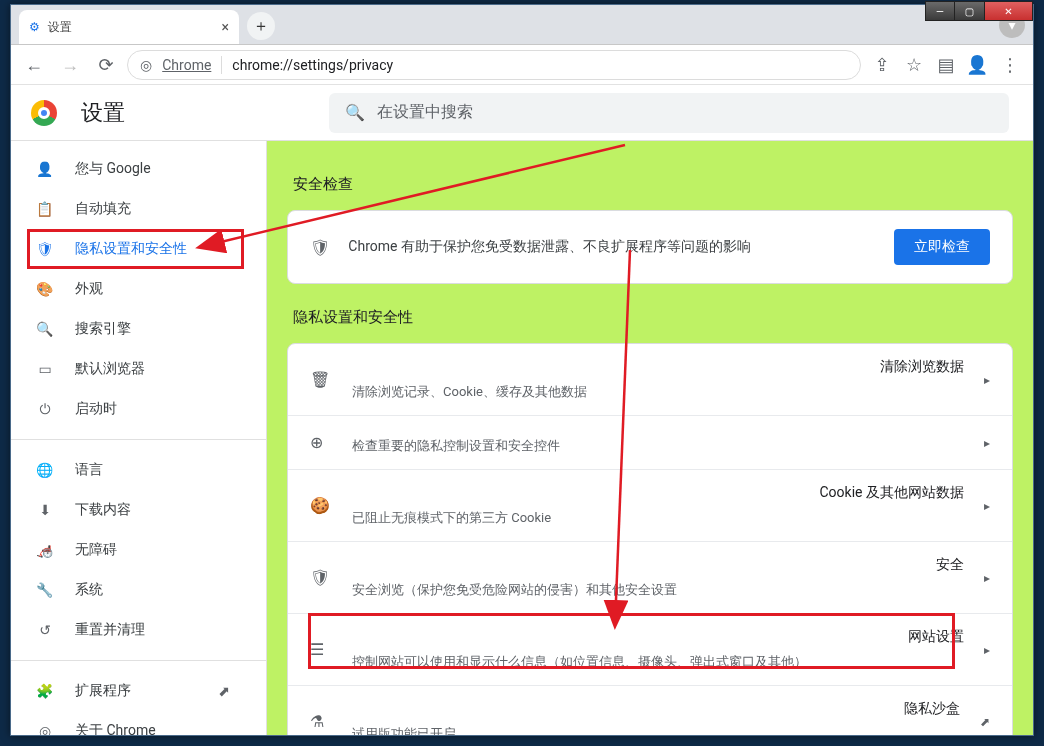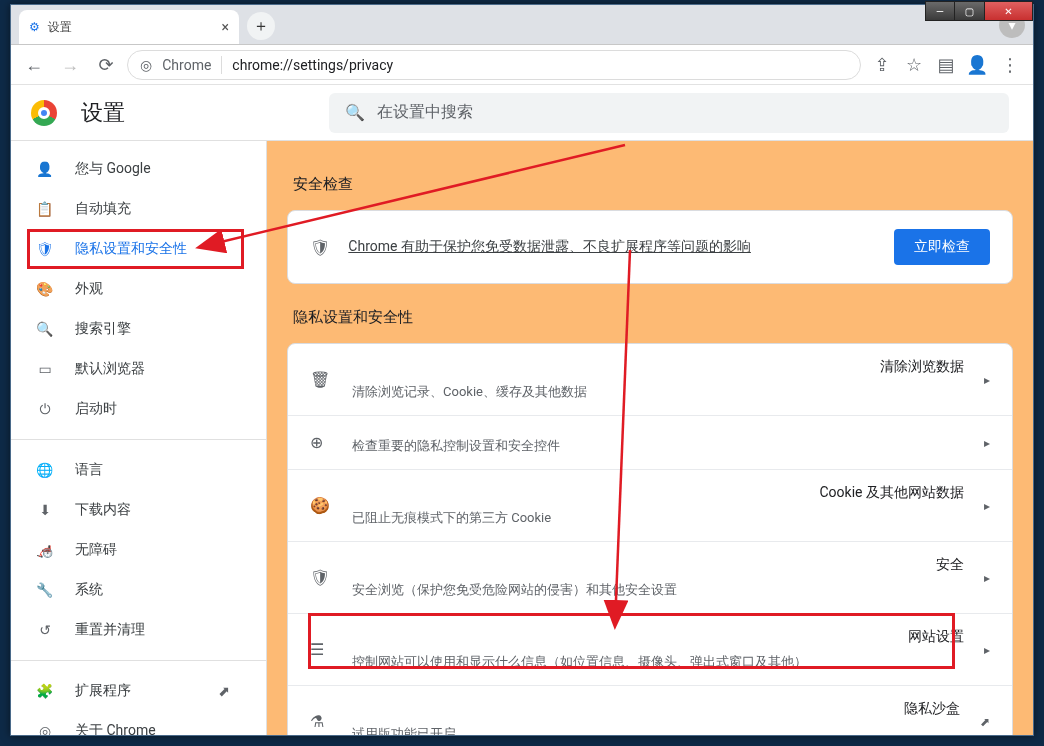--- a/index.html
+++ b/index.html
@@ -76,21 +76,21 @@
     width: 30px; height: 30px; display:flex;align-items:center;justify-content:center;
     color:#5f6368;font-size:18px;border-radius:50%;
   }
   .tb-icon.disabled{color:#bcbcbc;}
   .omnibox {
     flex:1; height:30px;
     border:1px solid #dcdcdc; border-radius:30px;
     display:flex; align-items:center; padding:0 12px; gap:10px;
     color:#5f6368; font-size:14px;
   }
-  .omnibox .chrome-label{font-size:14px;color:#5f6368;}
+  .omnibox .chrome-label{font-size:14px;color:#5f6368;text-decoration:underline;}
   .omnibox .sep{width:1px;height:18px;background:#dcdcdc;}
   .omnibox .url{color:#202124;font-size:14px;}
   .right-icons{display:flex;gap:2px;}
 
   
   .page {
     position:absolute; top:108px; left:0; right:0; bottom:0;
     display:flex; flex-direction:column;
     background:#fff;
   }
@@ -122,30 +122,30 @@
     padding:0 24px;height:40px;font-size:14px;color:#3c4043;
     border-radius:0 20px 20px 0;margin-right:12px;
   }
   .side-item.active{color:#1a73e8;}
   .side-sep{height:1px;background:#e0e0e0;margin:10px 0;}
   .side-item .icn{width:20px;color:#5f6368;display:flex;align-items:center;justify-content:center;}
   .side-item.active .icn{color:#1a73e8;}
   .ext-open{color:#5f6368;margin-left:auto;}
 
   .content{
-    flex:1;overflow-y:auto;padding:10px 20px 20px 20px;background:#fdba74;position:relative;
+    flex:1;overflow-y:auto;padding:10px 20px 20px 20px;background:#bef264;position:relative;
   }
   .section-title{font-size:15px;color:#202124;margin:24px 6px 16px 6px;}
   .card{
     border:1px solid #dadce0;border-radius:8px;background:#fff;
   }
   .safety-row{
     display:flex;align-items:center;padding:18px 22px;gap:18px;
   }
-  .safety-row .txt{font-size:14px;color:#3c4043;flex:1;text-decoration:underline;}
+  .safety-row .txt{font-size:14px;color:#3c4043;flex:1;}
   .btn-primary{
     background:#1a73e8;color:#fff;border:none;border-radius:4px;
     padding:9px 20px;font-size:14px;
   }
   .list-row{
     display:flex;align-items:center;padding:14px 22px;gap:20px;border-top:1px solid #e8eaed;
   }
   .list-row:first-child{border-top:none;}
   .list-row .icn{width:22px;color:#5f6368;}
   .list-row .labels{flex:1;}

